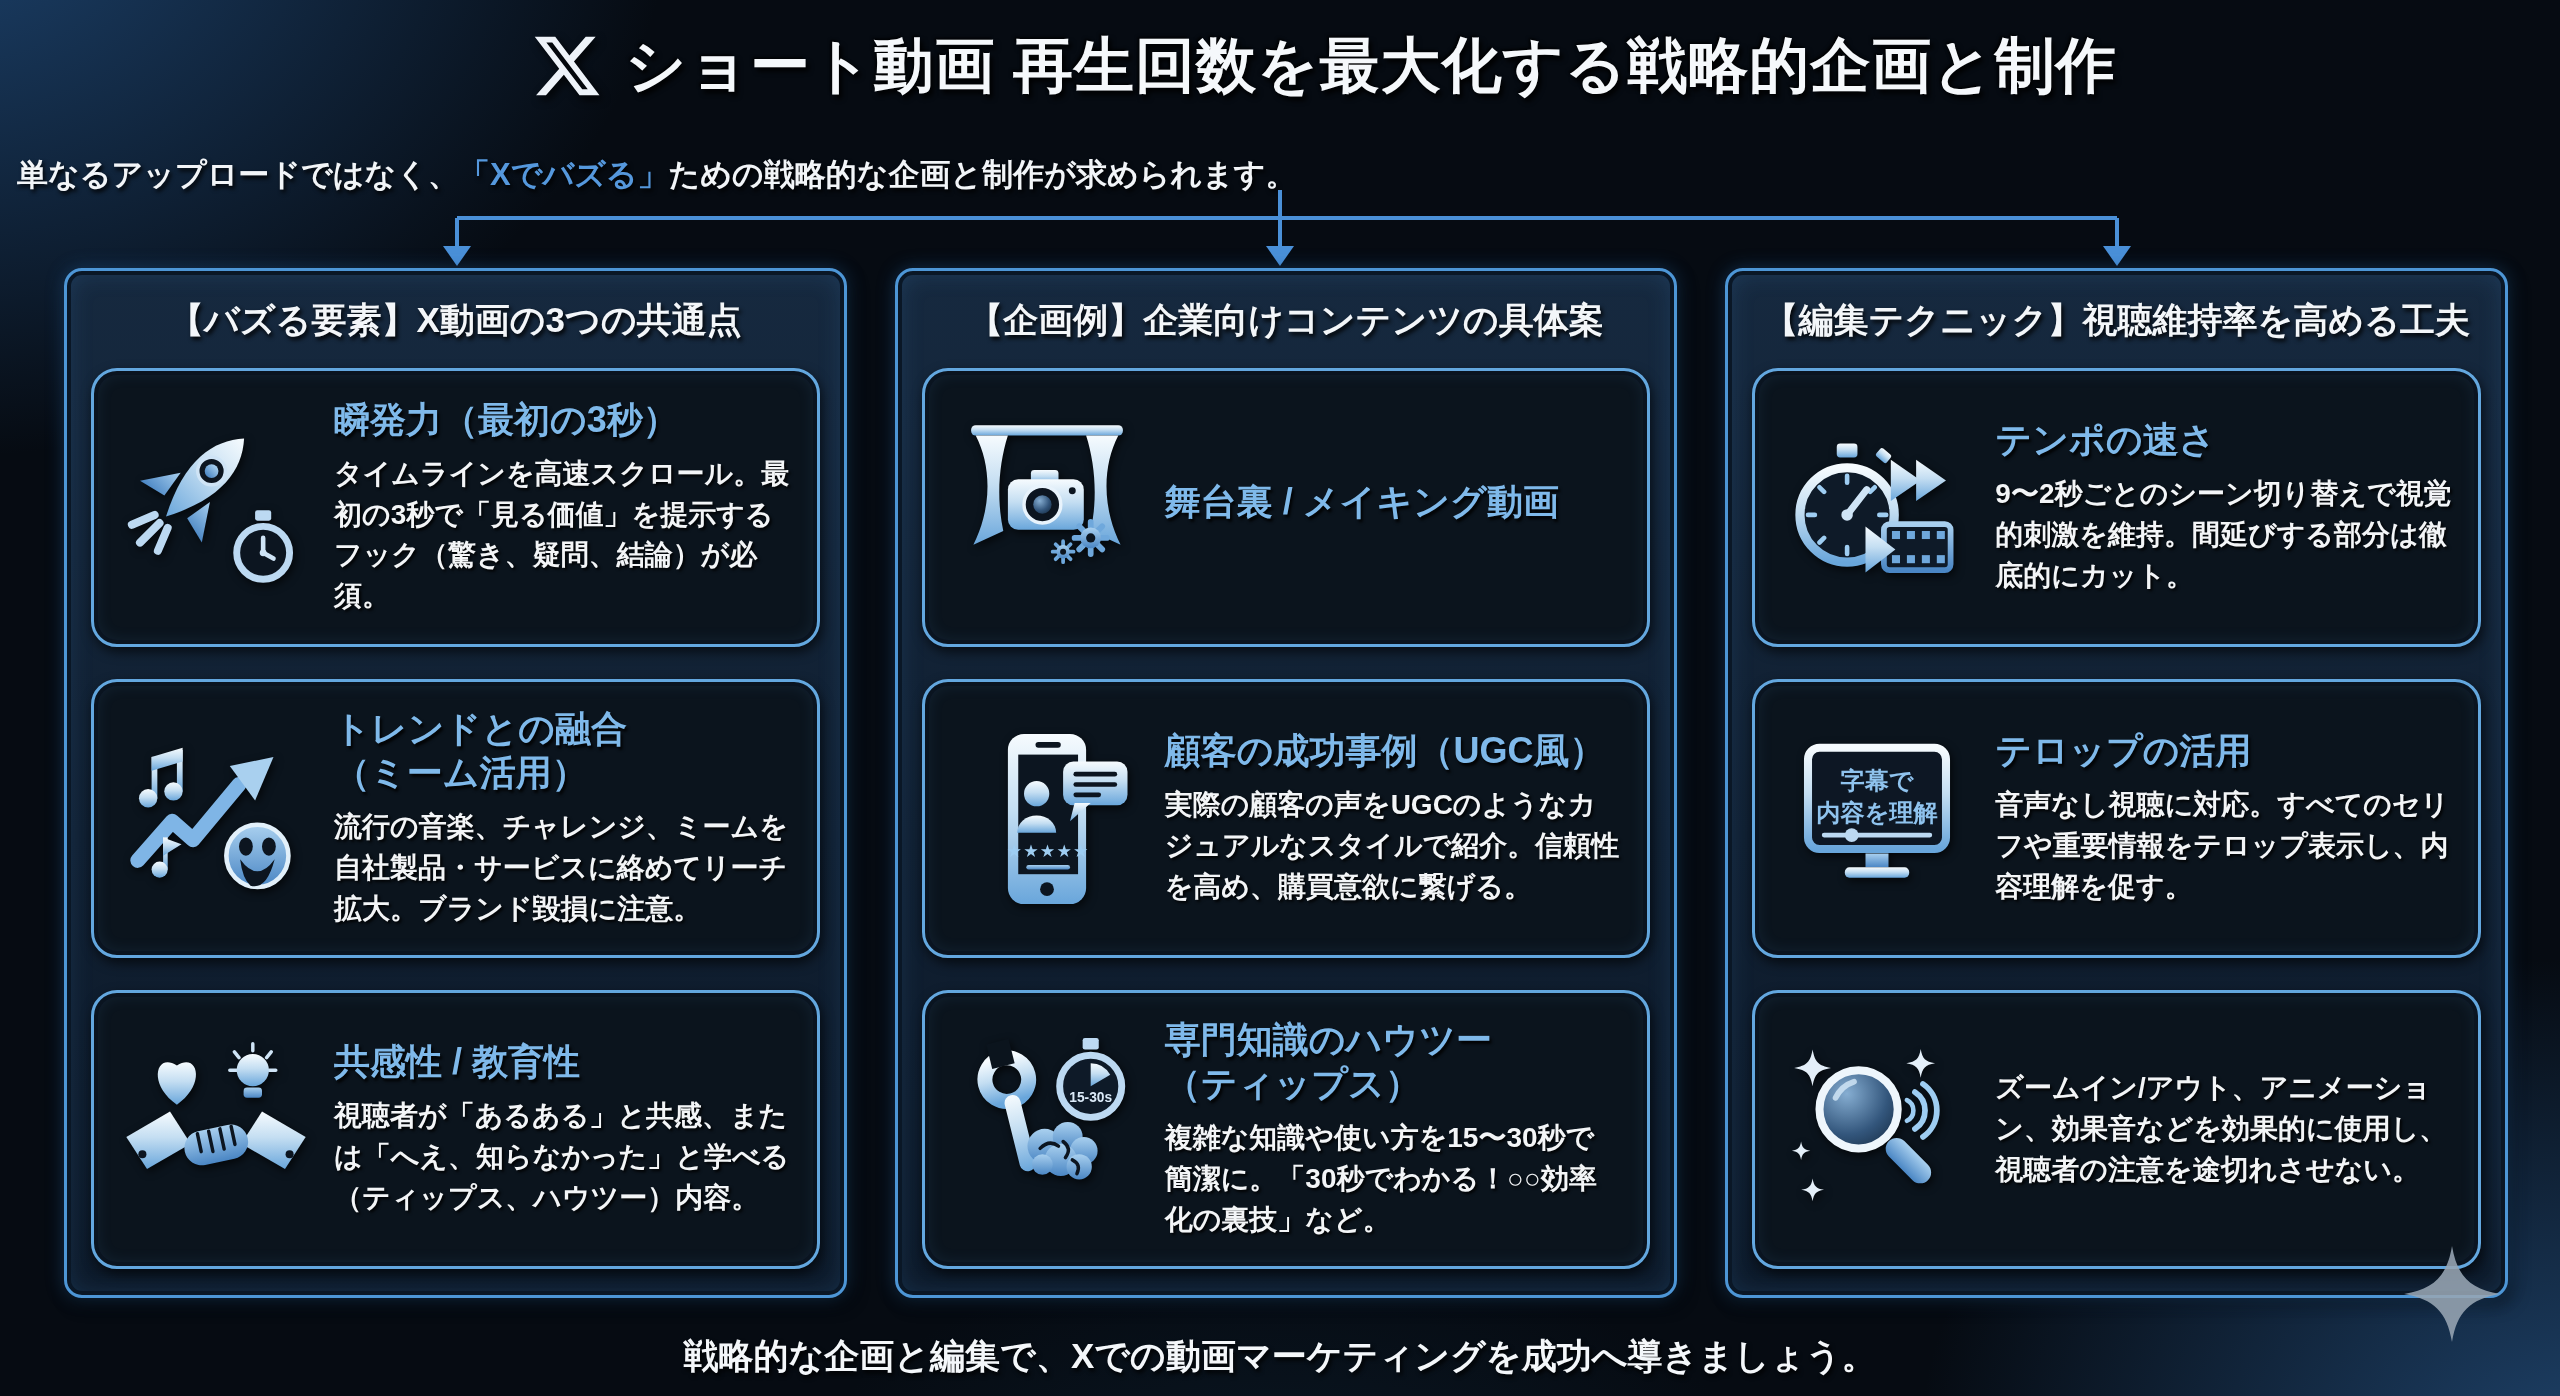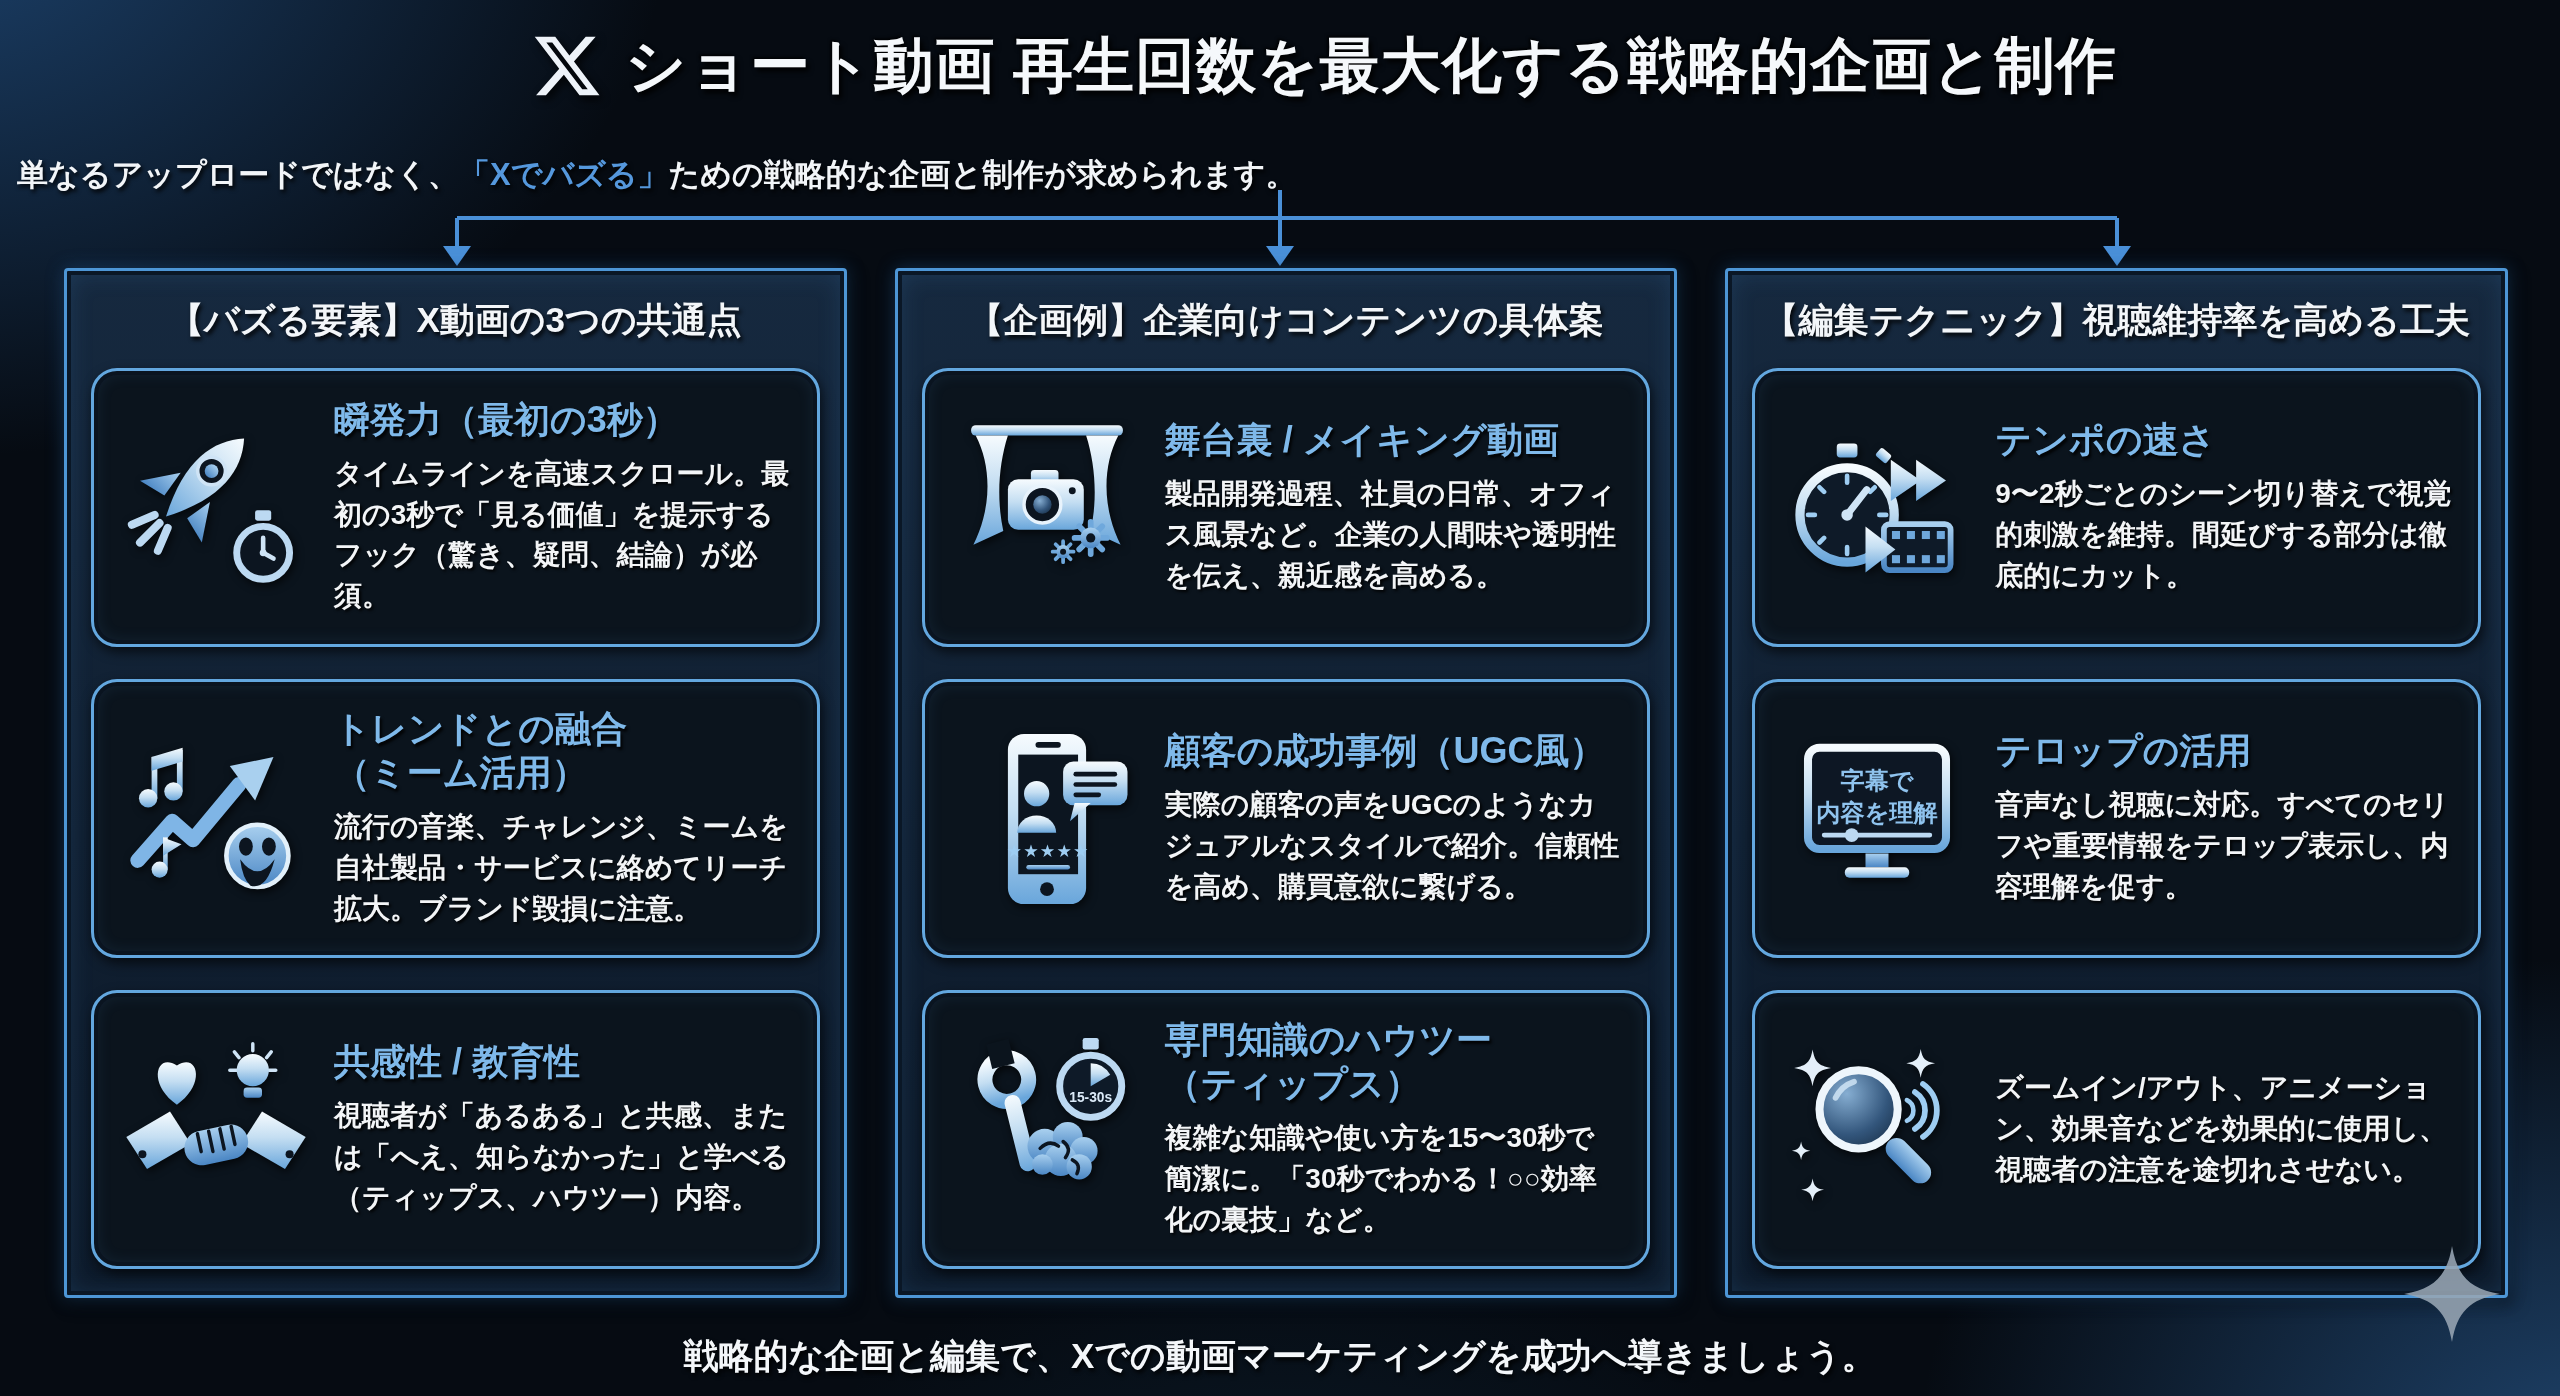--- a/index.html
+++ b/index.html
@@ -18,21 +18,21 @@
   h1.title{margin:0;font-size:60px;font-weight:900;color:#f5f8fb;letter-spacing:1px;
     text-shadow:3px 4px 5px rgba(0,0,0,.95), -2px -2px 3px rgba(0,0,0,.7);}
   .subtitle{position:absolute;top:138px;left:1px;width:100%;margin:16px;text-align:left;
     font-size:31px;font-weight:bold;color:#f2f5f8;
     text-shadow:2px 3px 4px rgba(0,0,0,.95);}
   .subtitle .hl{color:#5598dd;}
   .connector{position:absolute;left:0;top:188px;width:2560px;height:82px;}
   .columns{position:absolute;left:64px;top:268px;width:2444px;height:1030px;
     display:flex;gap:48px;}
   .column{flex:1;display:flex;flex-direction:column;
-    border:3px solid #4d96d6;border-radius:4px;
+    border:3px solid #4d96d6;border-radius:18px;
     background:linear-gradient(180deg,#16293f 0%,#101f31 55%,#0d1a2a 100%);
     box-shadow:inset 0 0 0 4px #0a1726, inset 0 0 26px rgba(70,140,210,.22),
       0 0 18px rgba(45,115,185,.35), 5px 7px 16px rgba(0,0,0,.6);
     padding:20px 24px 26px;}
   .col-header{margin:6px 0 24px;text-align:center;font-size:35px;font-weight:900;
     color:#f3f6f9;text-shadow:2px 3px 4px rgba(0,0,0,.95);}
   .card{flex:1;display:flex;align-items:center;gap:22px;
     border:3px solid #63a7df;border-radius:26px;background:#0b141d;
     box-shadow:inset 0 0 0 4px #0a1420, inset 0 0 18px rgba(80,150,220,.16),
       2px 5px 12px rgba(0,0,0,.65);
@@ -202,21 +202,20 @@
               <g stroke="#6fa8dc" stroke-width="5" stroke-linecap="round">
                 <path d="M0,-14 V14 M-14,0 H14 M-10,-10 L10,10 M-10,10 L10,-10"></path>
               </g>
               <circle r="9" fill="url(#gb)"></circle>
                 <circle r="4" fill="#0c1520"></circle>
             </g>
           </svg>
         </div>
         <div class="card-text">
           <h3 class="card-title">舞台裏 / メイキング動画</h3>
-          <p class="card-body">製品開発過程、社員の日常、オフィス風景など。企業の人間味や透明性を伝え、親近感を高める。</p>
         </div>
       </div>
 
       <div class="card">
         <div class="icon-box">
           <svg viewBox="0 0 160 160">
             <rect x="46" y="6" width="68" height="148" rx="14" fill="url(#gi)"></rect>
             <rect x="70" y="13" width="22" height="5" rx="2.5" fill="#0c1520"></rect>
             <rect x="55" y="24" width="52" height="104" fill="#0c1520"></rect>
             <circle cx="80" cy="141" r="6" fill="#0c1520"></circle>

